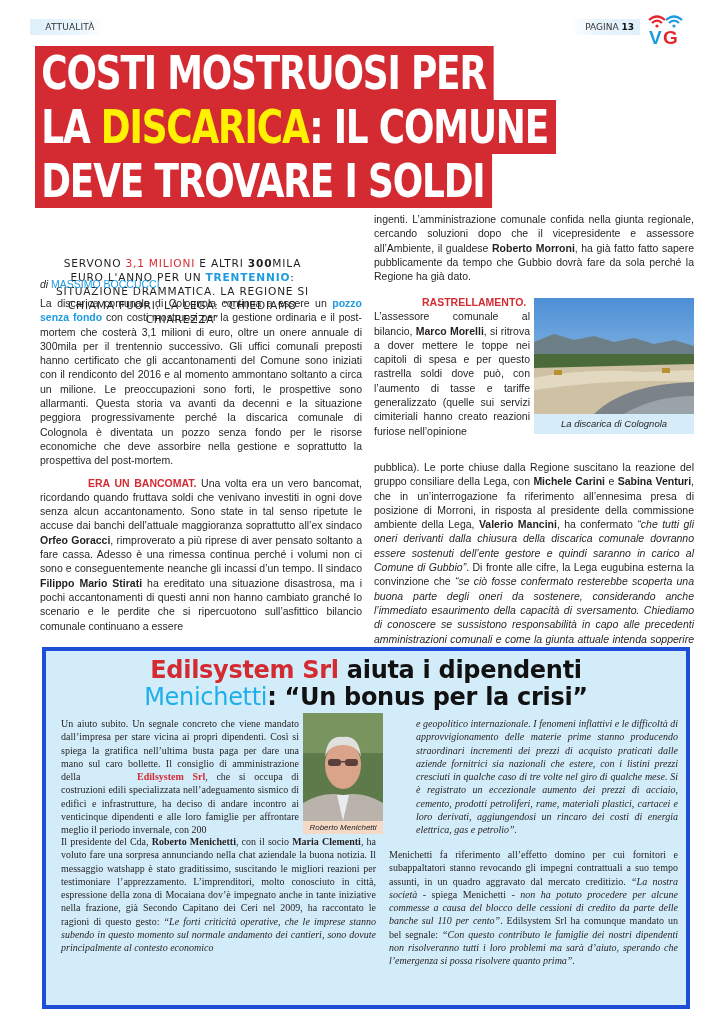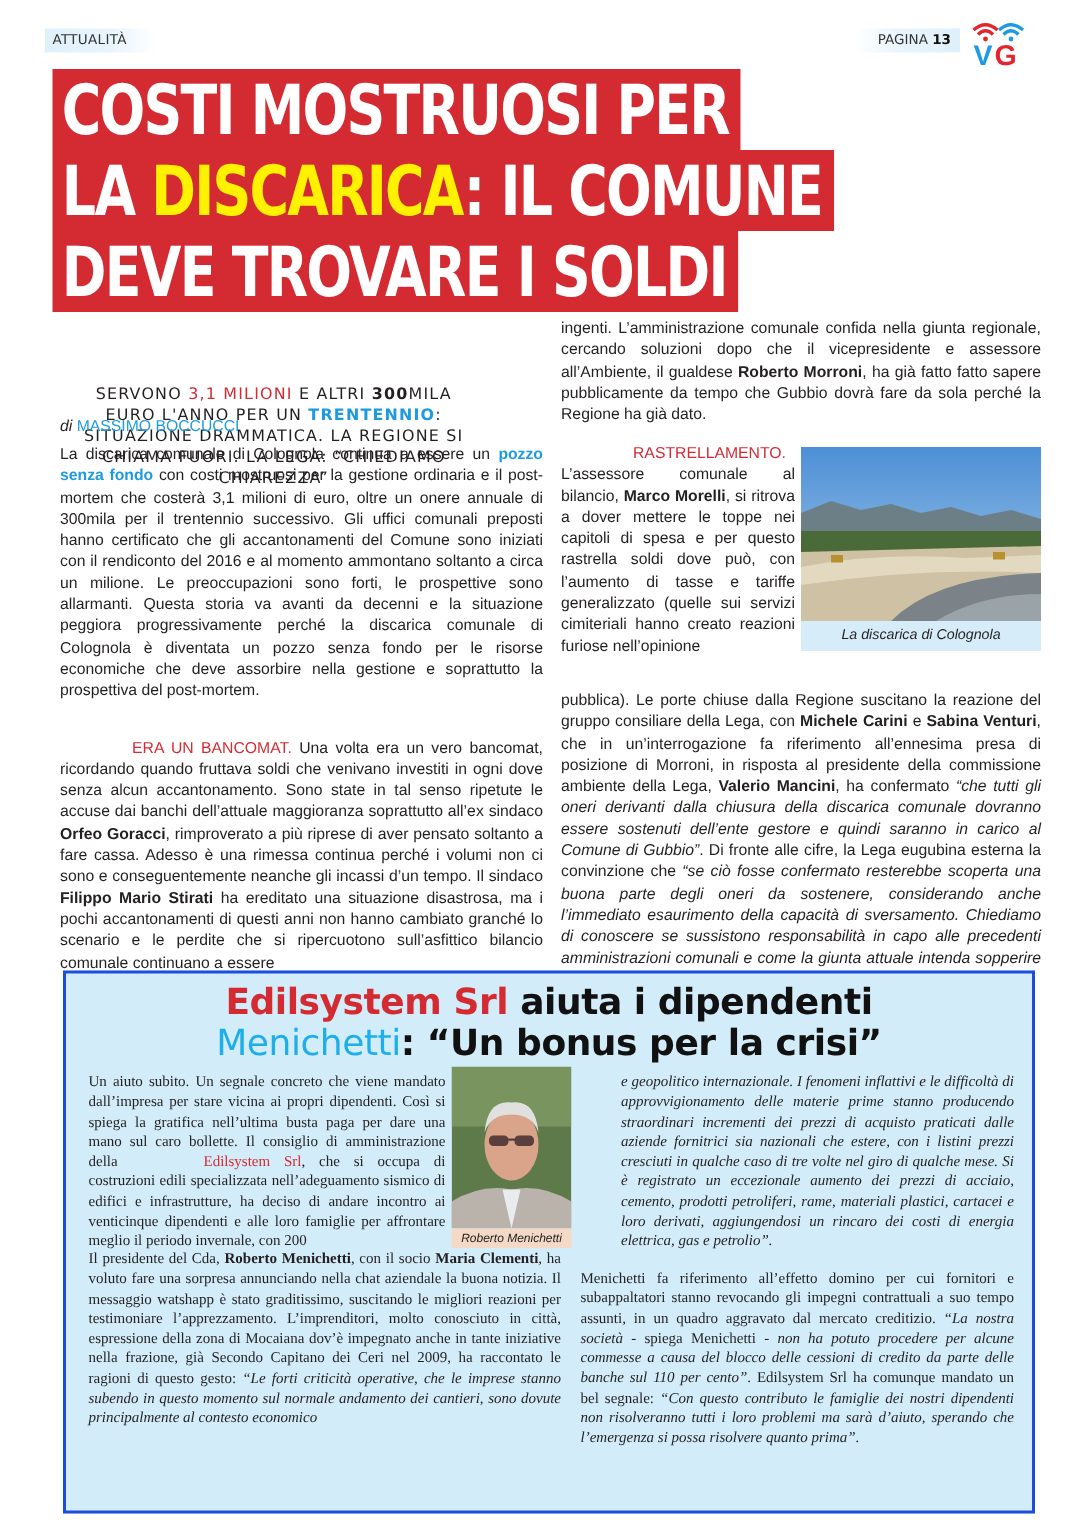--- a/index.html
+++ b/index.html
@@ -1,17 +1,17 @@
 <!DOCTYPE html>
 <html><head>
 <meta charset="utf-8">
 <style>
   html, body { margin: 0; padding: 0; }
   body { width: 724px; height: 1024px; background: #ffffff; position: relative; overflow: hidden; font-family: "Liberation Sans", sans-serif; color: #231f20; }
-  .header-left { position: absolute; left: 30px; top: 19px; width: 70px; height: 16px; background: linear-gradient(90deg, #dff0fb 0%, #e9f5fd 60%, #ffffff 100%); font-size: 9px; font-weight: normal; letter-spacing: 0.2px; color: #333; line-height: 16px; padding-left: 5px; font-family: "DejaVu Sans", sans-serif; }
+  .header-left { position: absolute; left: 30px; top: 19px; width: 70px; height: 16px; background: linear-gradient(90deg, #dff0fb 0%, #e9f5fd 60%, #ffffff 100%); font-size: 9px; font-weight: normal; letter-spacing: 0.2px; color: #333; line-height: 16px; padding-left: 5px; font-family: "DejaVu Sans", sans-serif; text-align: center; }
   .header-right { position: absolute; left: 570px; top: 19px; width: 64px; height: 16px; background: linear-gradient(90deg, #ffffff 0%, #e9f5fd 40%, #dff0fb 100%); font-size: 9px; color: #333; line-height: 16px; text-align: right; padding-right: 6px; font-family: "DejaVu Sans", sans-serif; }
   .header-right b { font-weight: bold; color: #111; }
   .logo { position: absolute; left: 646px; top: 14px; width: 40px; height: 34px; }
   .logo .v { position: absolute; left: 3px; top: 13px; font-size: 19px; font-weight: bold; color: #1e9be0; font-family: "Liberation Sans", sans-serif; letter-spacing: -1px; }
   .logo .g { position: absolute; left: 17px; top: 13px; font-size: 19px; font-weight: bold; color: #e3262d; font-family: "Liberation Sans", sans-serif; }
   .logo svg { position: absolute; top: 0; }
 
   .headline { position: absolute; left: 35px; top: 46px; font-family: "DejaVu Sans", sans-serif; font-weight: bold; color: #fff; font-size: 46px; line-height: 54px; letter-spacing: -1.5px; transform: scaleX(0.78); transform-origin: left top; }
   .headline .line { display: block; background: #d42b33; padding: 0 10px 0 8px; width: max-content; margin-bottom: 0; }
   .headline .hl { color: #fff200; }
@@ -20,31 +20,31 @@
   .subhead .red { color: #d42b33; }
   .subhead .blue { color: #1e9be0; font-weight: bold; }
   .byline { position: absolute; left: 40px; top: 278px; font-size: 10.5px; }
   .byline i { color: #231f20; font-style: italic; }
   .byline b { color: #1e9be0; font-weight: normal; text-align: center; }
 
   .col { position: absolute; font-size: 10.5px; line-height: 14.3px; text-align: justify; color: #231f20; }
   .col p { margin: 0; }
   .col b { font-weight: bold; }
   .blue { color: #1e9be0; font-weight: bold; }
-  .red-b { color: #d42b33; font-weight: normal; padding-left: 48px; }
+  .red-b { color: #d42b33; font-weight: bold; padding-left: 48px; }
   .col1 { left: 40px; top: 296px; width: 322px; }
-  .col1 p + p { margin-top: 24px; }
+  .col1 p + p { margin-top: 8px; }
   .col2a { left: 374px; top: 212px; width: 320px; }
   .col2b { left: 374px; top: 295px; width: 156px; }
   .col2c { left: 374px; top: 460px; width: 320px; }
 
   .photo1 { position: absolute; left: 534px; top: 298px; width: 160px; height: 116px; overflow: hidden; }
   .caption1 { position: absolute; left: 534px; top: 414px; width: 160px; height: 20px; background: #d6ecf8; font-style: italic; font-size: 9.5px; line-height: 20px; text-align: center; color: #231f20; }
 
-  .box { position: absolute; left: 42px; top: 647px; width: 648px; height: 362px; background: #d3ecf9; border: 2px solid #1d4ed8; box-sizing: border-box; }
+  .box { position: absolute; left: 42px; top: 647px; width: 648px; height: 362px; background: #d3ecf9; border: 4px solid #1d4ed8; box-sizing: border-box; }
   .box-title { position: absolute; left: 0; top: 6px; width: 100%; text-align: center; font-family: "DejaVu Sans", sans-serif; font-weight: bold; font-size: 24px; line-height: 27px; color: #111; letter-spacing: -0.3px; }
   .box-title .red { color: #d42b33; }
   .box-title .blue { color: #1eaee9; font-weight: normal; }
   .serif { position: absolute; font-family: "Liberation Serif", serif; font-size: 10px; line-height: 13.3px; text-align: justify; color: #231f20; }
   .serif p { margin: 0; }
   .serif .red-b { color: #d42b33; }
   .bcol1 { left: 15px; top: 66px; width: 238px; }
   .bcol1b { left: 15px; top: 184px; width: 315px; }
   .bcol2 { left: 370px; top: 66px; width: 262px; font-style: italic; }
   .bcol2b { left: 343px; top: 197px; width: 289px; }

